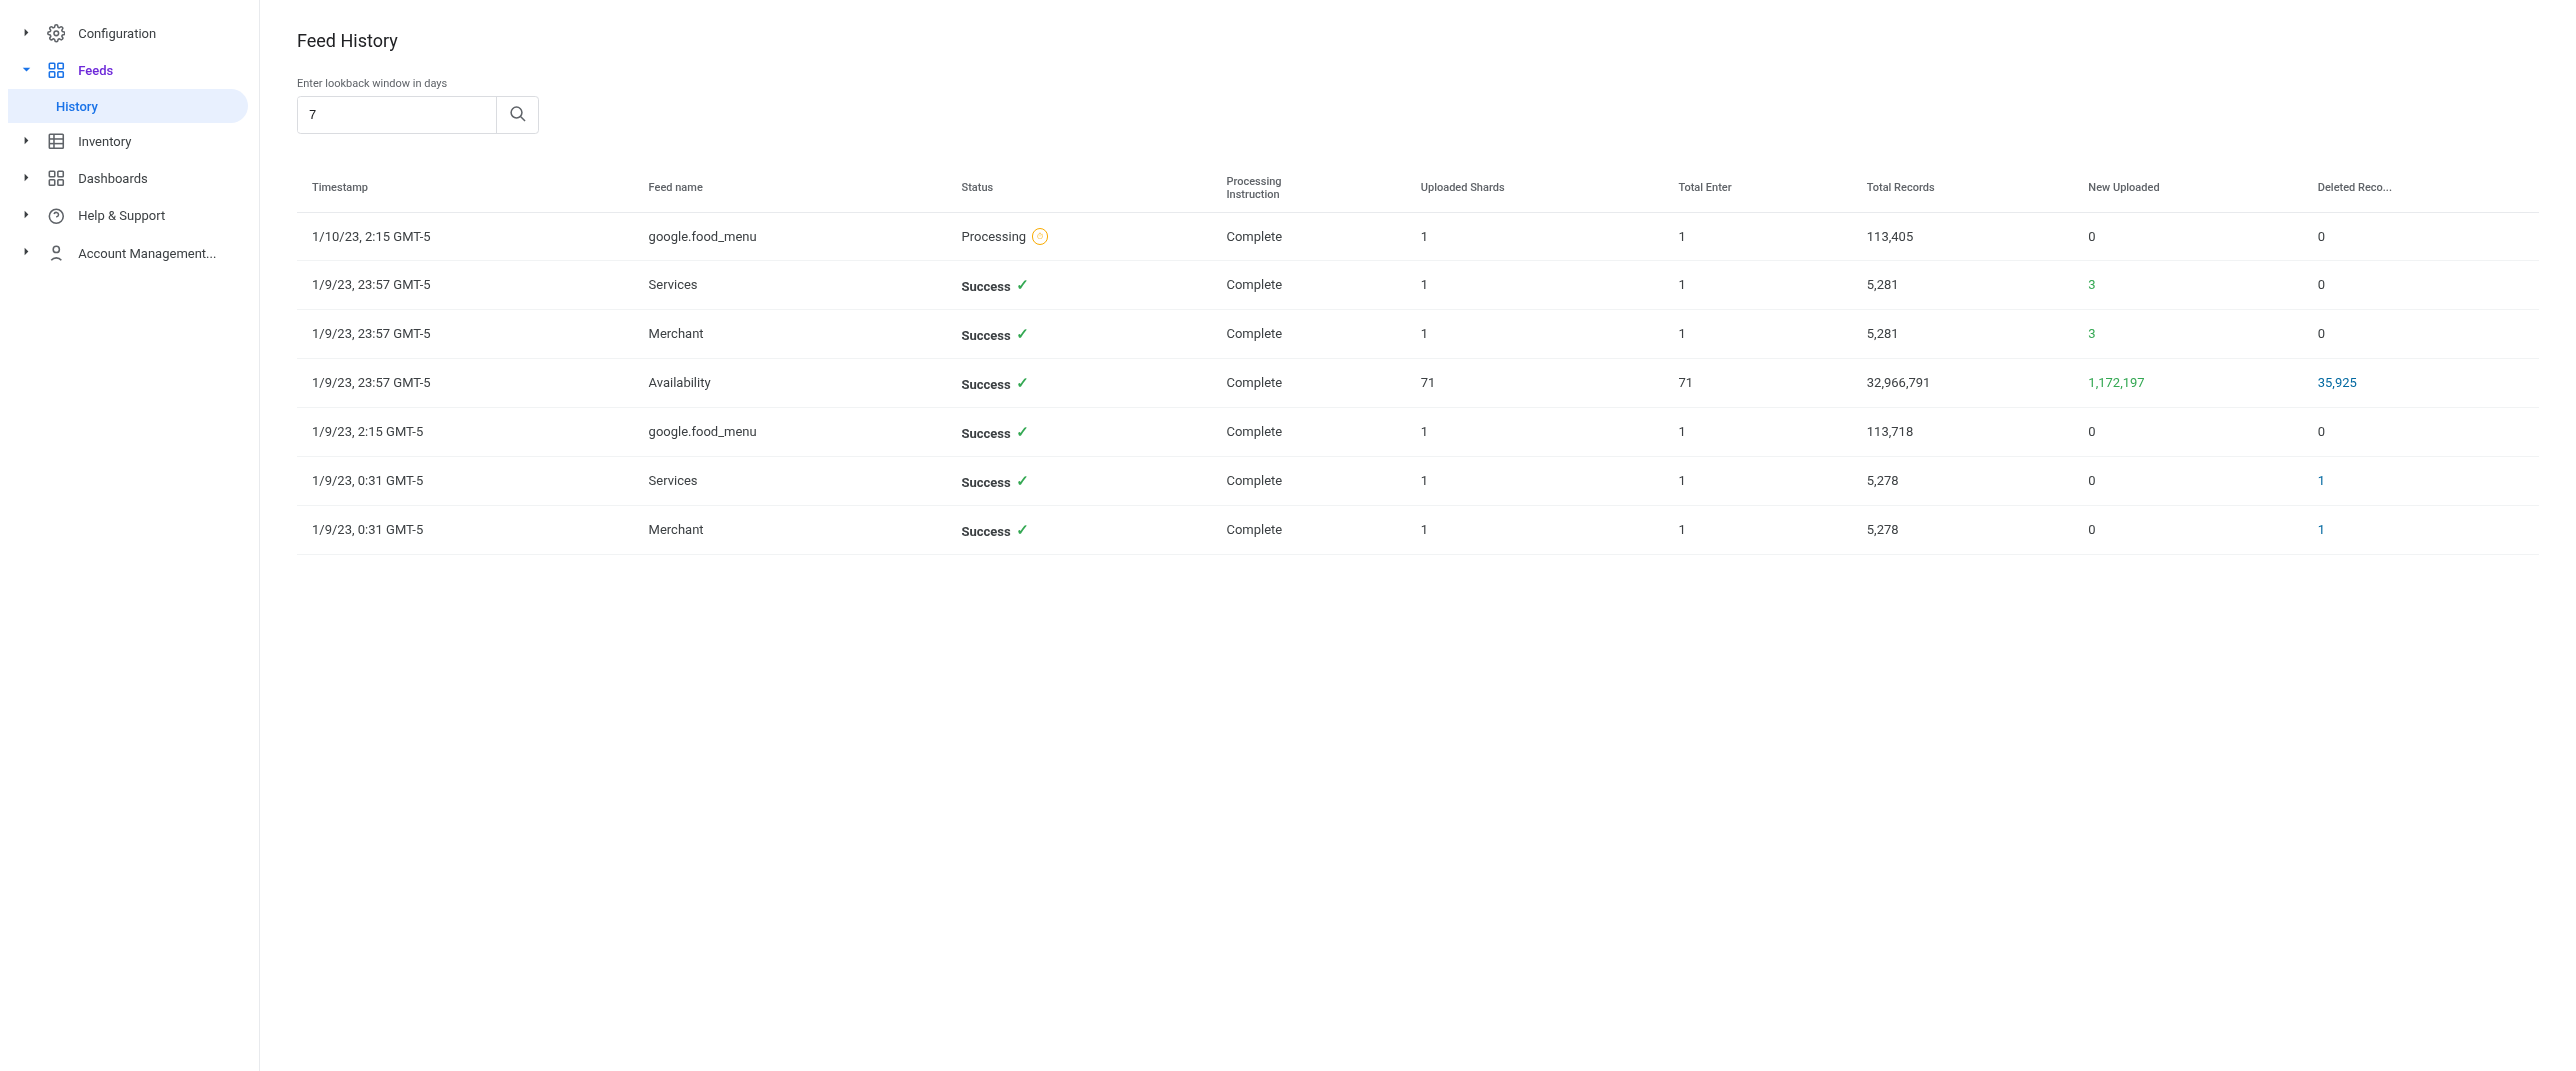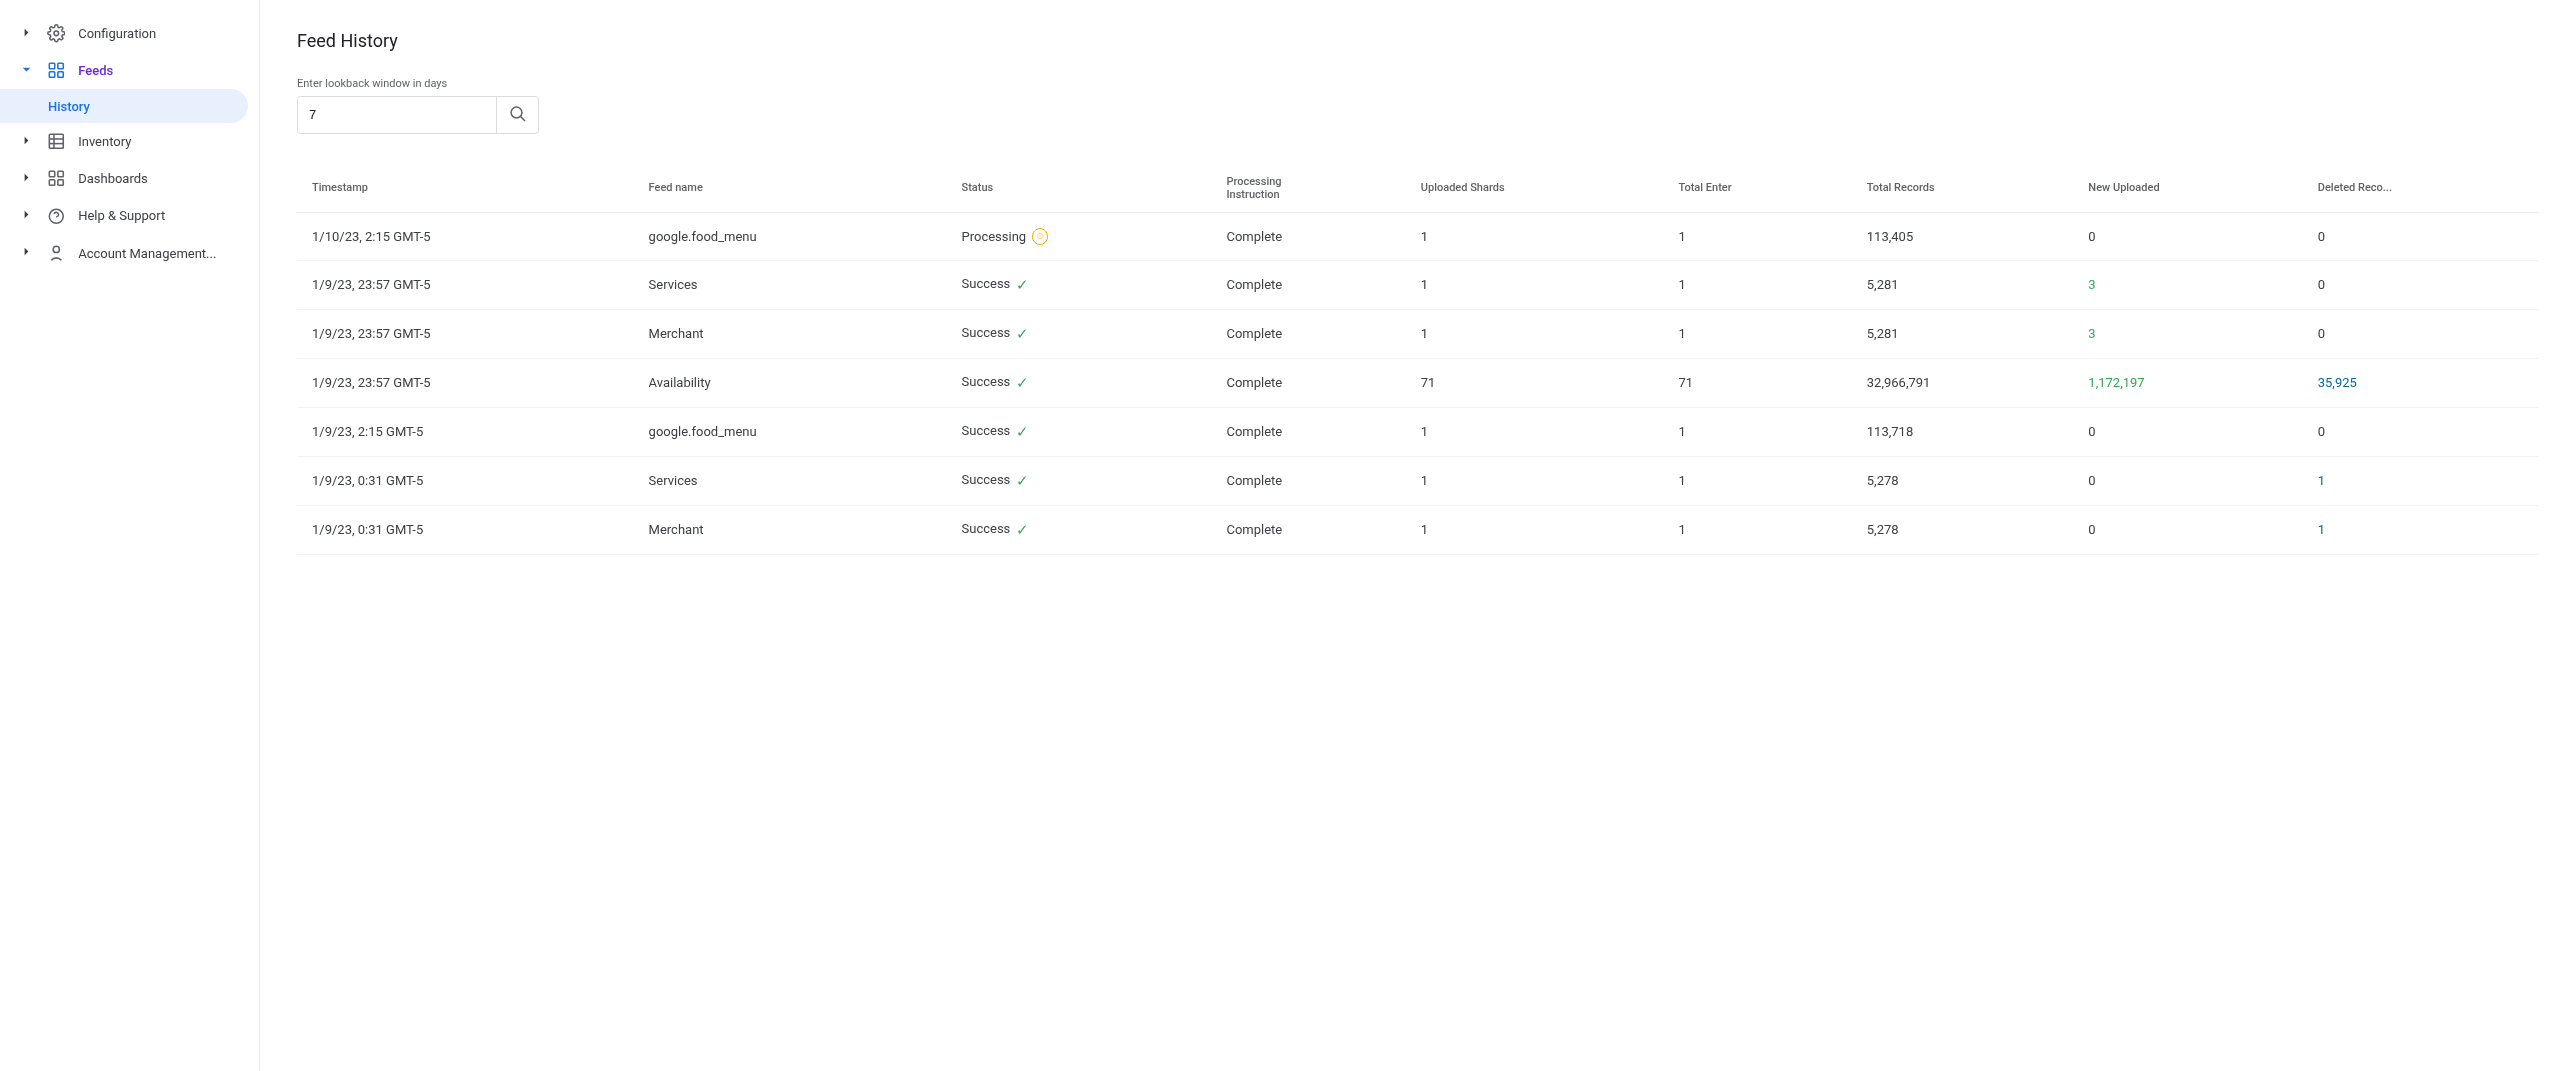--- a/index.html
+++ b/index.html
@@ -37,21 +37,21 @@
     .sidebar-parent.expanded { color: #1a73e8; }
     .sidebar-parent .icon {
       width: 18.6px;
       height: 18.6px;
       display: flex;
       align-items: center;
       justify-content: center;
       flex-shrink: 0;
     }
     .sidebar-child-container {
-      padding-left: 0;
+      padding-left: 8px;
     }
     .sidebar-child {
       display: flex;
       align-items: center;
       padding: 9.3px 18.6px 9.3px 48px;
       cursor: pointer;
       font-size: 13px;
       color: #1a73e8;
       border-radius: 0 22px 22px 0;
       margin-right: 11px;
@@ -140,23 +140,24 @@
       vertical-align: middle;
     }
     .status-processing {
       display: flex;
       align-items: center;
       gap: 5.6px;
       color: #3c4043;
     }
     .status-success {
       display: flex;
-      align-items: flex-start;
+      align-items: flex-end;
       gap: 5.6px;
       color: #3c4043;
+      font-weight: bold;
     }
     .status-icon-clock {
       width: 16.7px;
       height: 16.7px;
       border: 1.9px solid #f9ab00;
       border-radius: 50%;
       display: inline-flex;
       align-items: center;
       justify-content: center;
       font-size: 8.4px;

